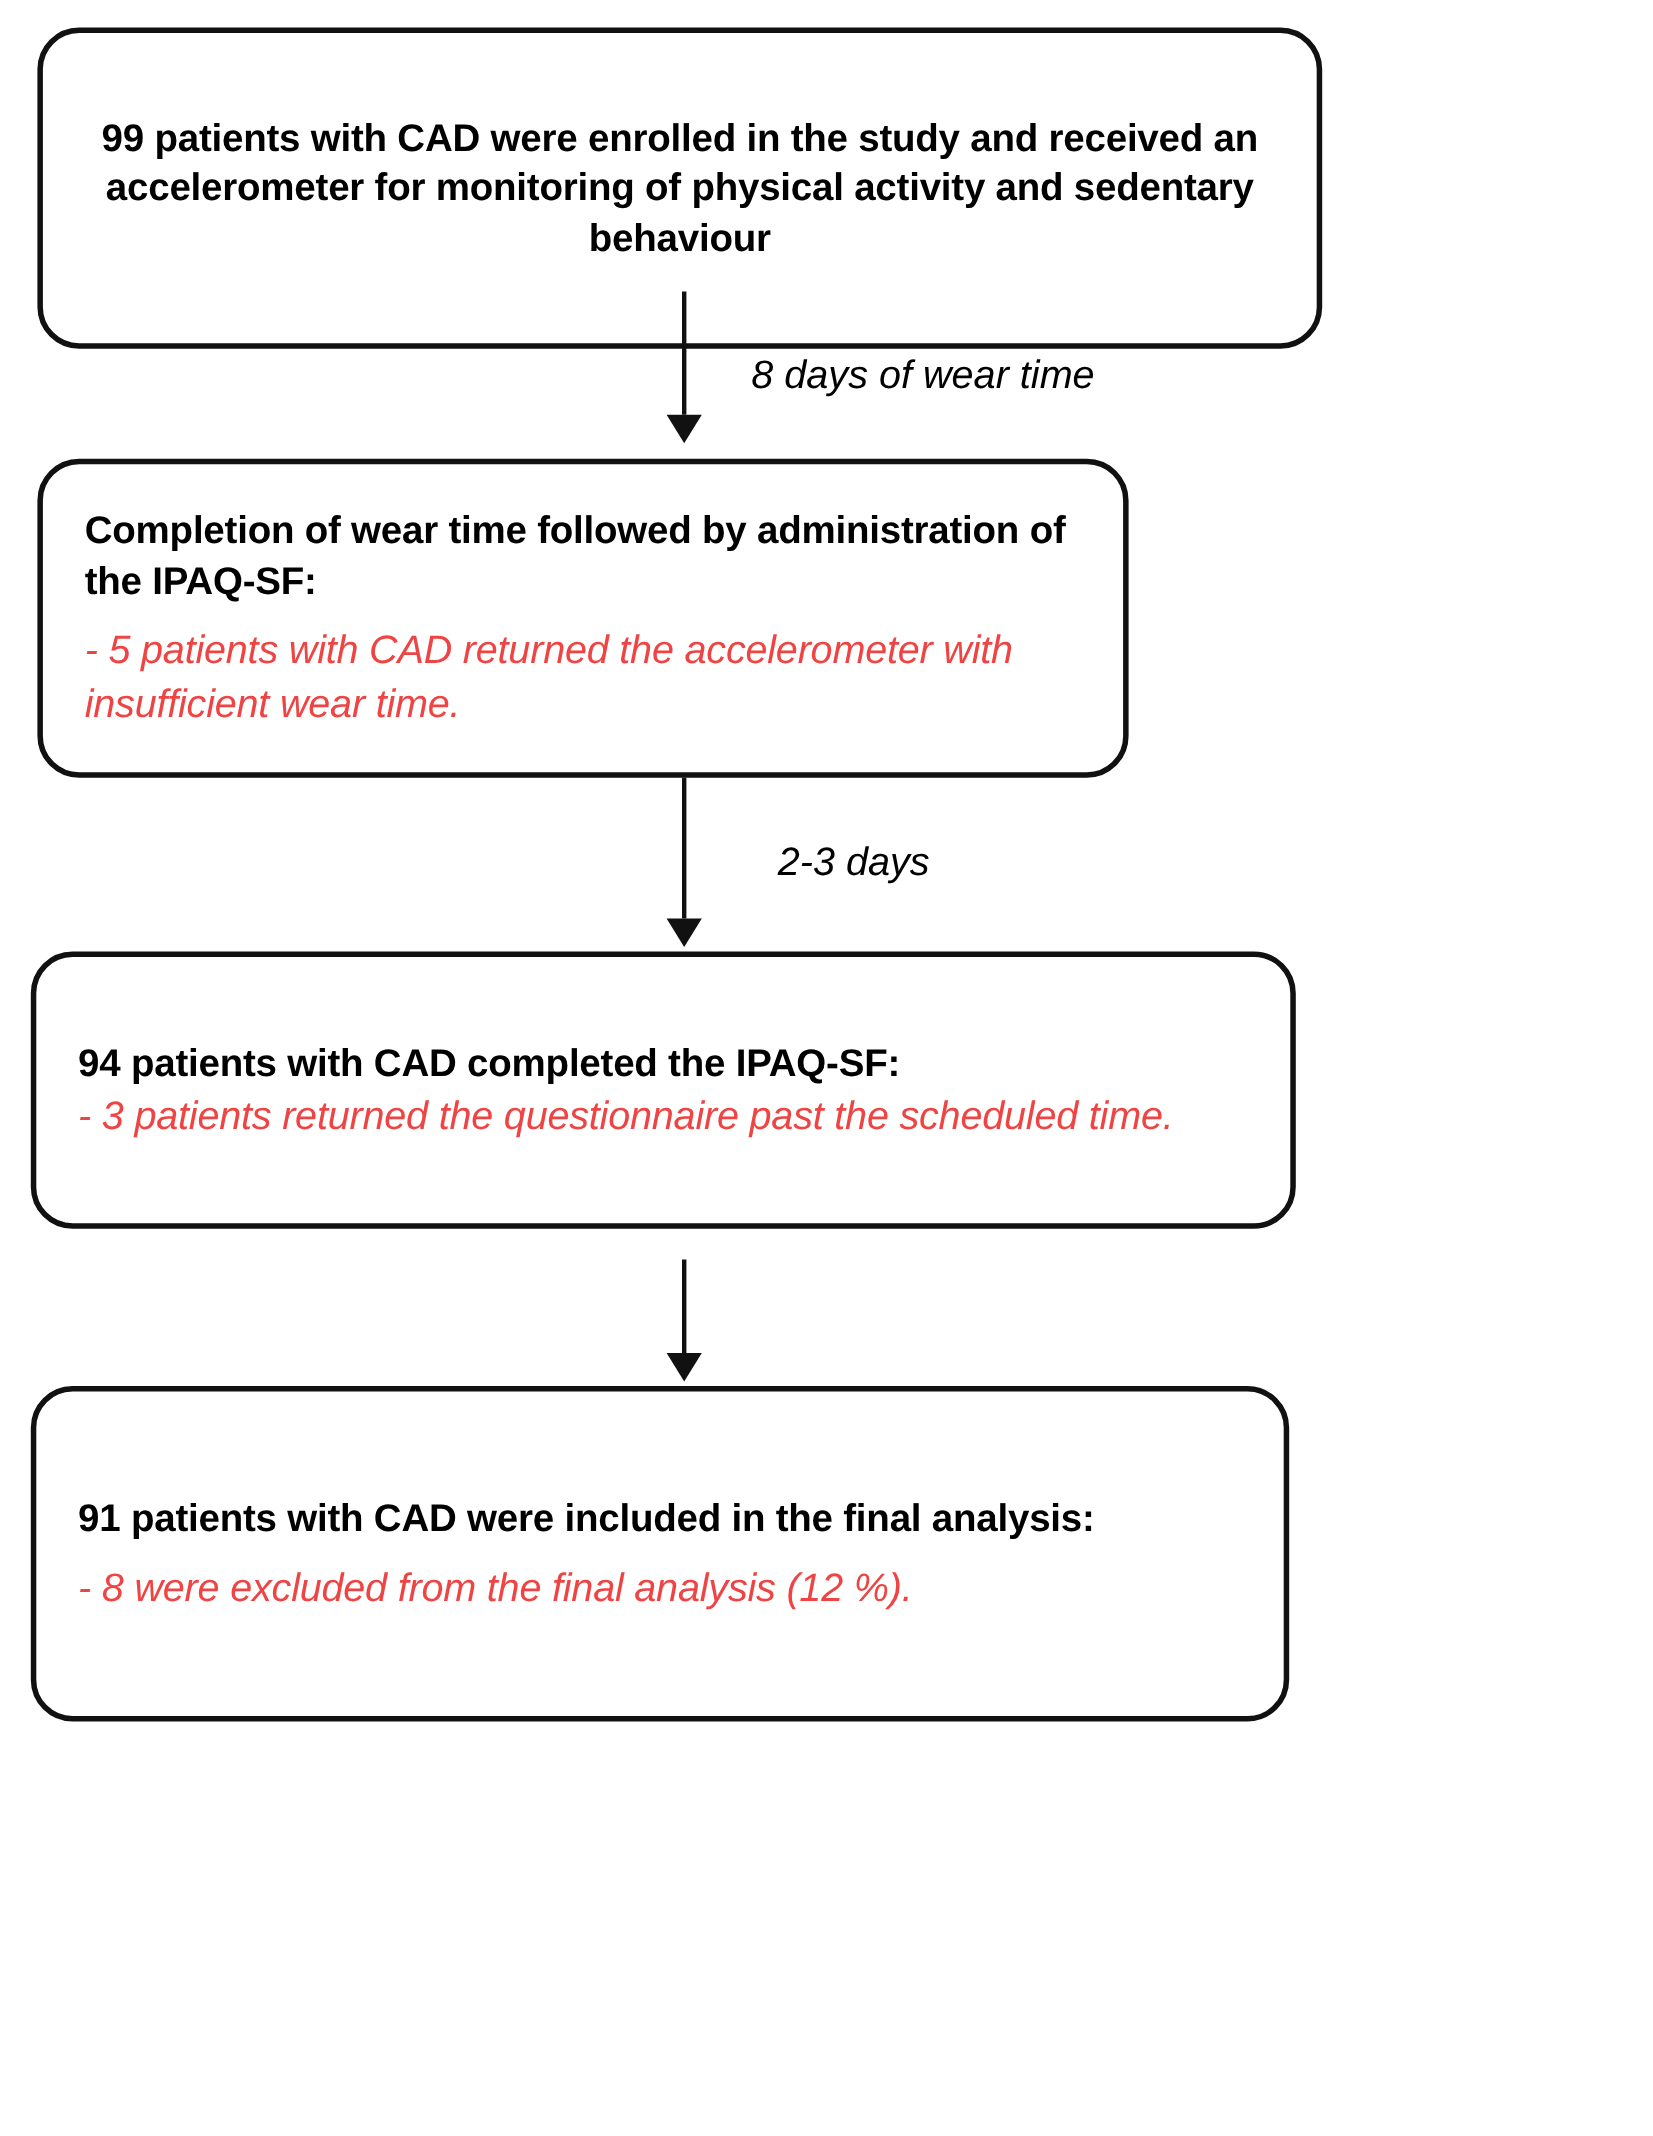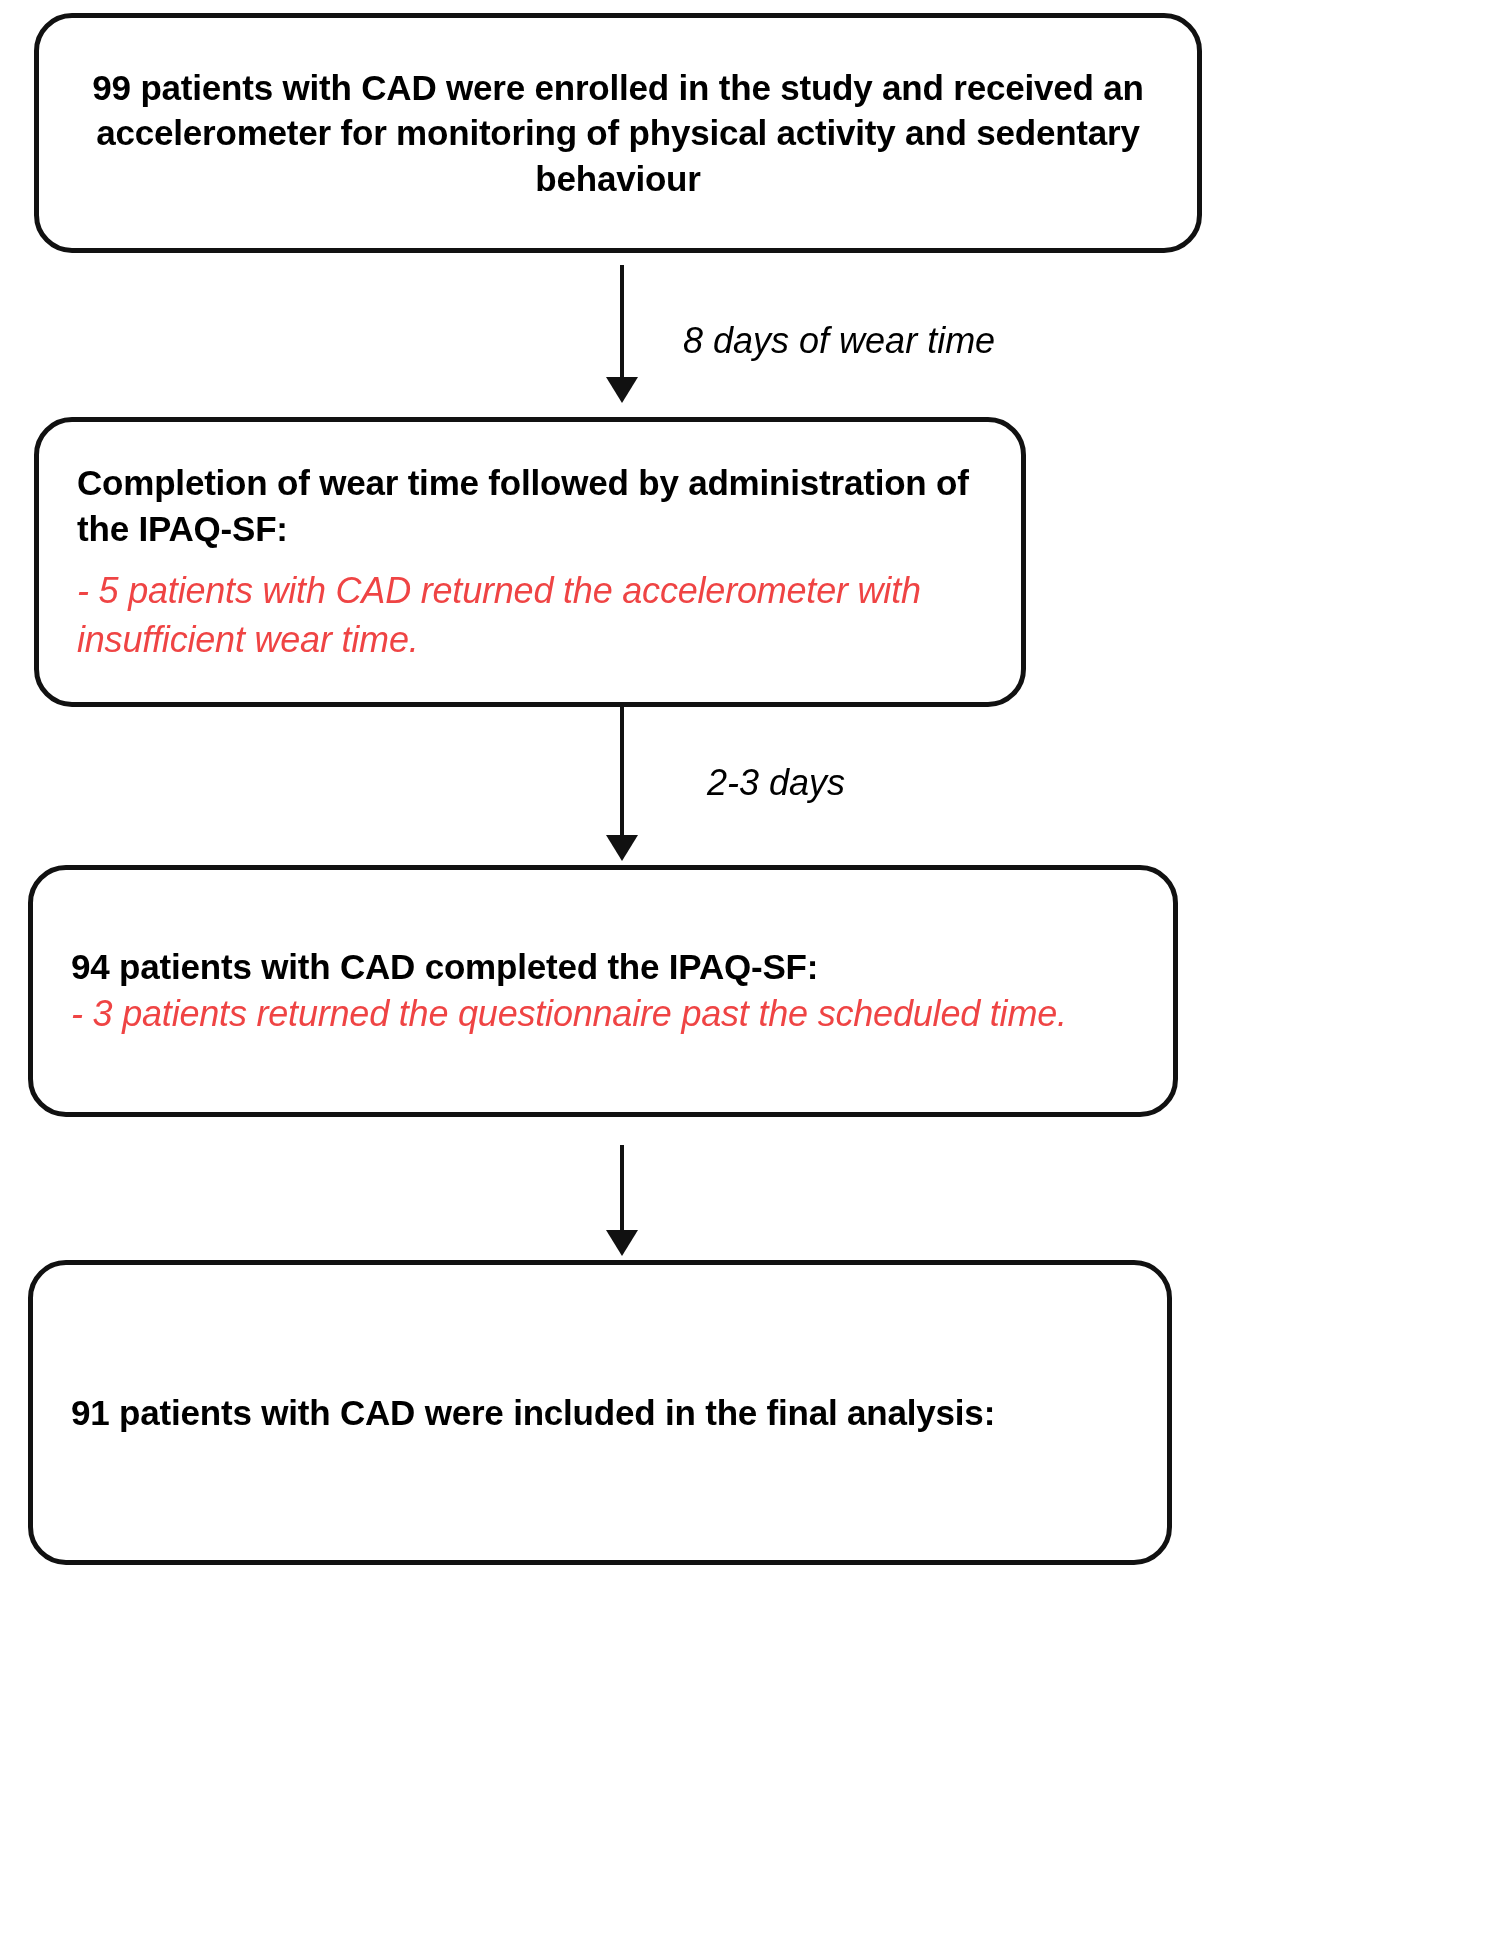--- a/index.html
+++ b/index.html
@@ -59,21 +59,21 @@
     line-height: 1.34;
     letter-spacing: -0.2px;
     color: #ef4444;
   }
   .block-bold { margin: 0; }
   .block-italic { margin: 0; }
 
   .gap-top { margin-top: 16px; }
 
   
-  #node-1 { left: 34px;  top: 13px;   width: 1168px; height: 240px; }
+  #node-1 { left: 34px;  top: 25px;   width: 1168px; height: 292px; }
   #node-2 { left: 34px;  top: 417px;  width: 992px; height: 290px; }
   #node-3 { left: 28px;  top: 865px;  width: 1150px; height: 252px; }
   #node-4 { left: 28px;  top: 1260px; width: 1144px; height: 305px; }
 
   
   .connector {
     position: absolute;
     width: 0;
     border-left: 4px solid #111111;
     left: 620px;
@@ -138,16 +138,17 @@
       <p class="line-italic block-italic">- 3 patients returned the questionnaire past the scheduled time.</p>
     </div>
   </div>
 
   <div class="connector" id="conn-3"></div>
   <div class="arrowhead" id="arrow-3"></div>
 
   <div class="node" id="node-4">
     <div class="node-inner left">
       <p class="line-bold block-bold">91 patients with CAD were included in the final analysis:</p>
+      <p class="line-italic block-italic gap-top">- 8 were excluded from the final analysis (12 %).</p>
     </div>
   </div>
 
 </div>
 
 </body></html>

